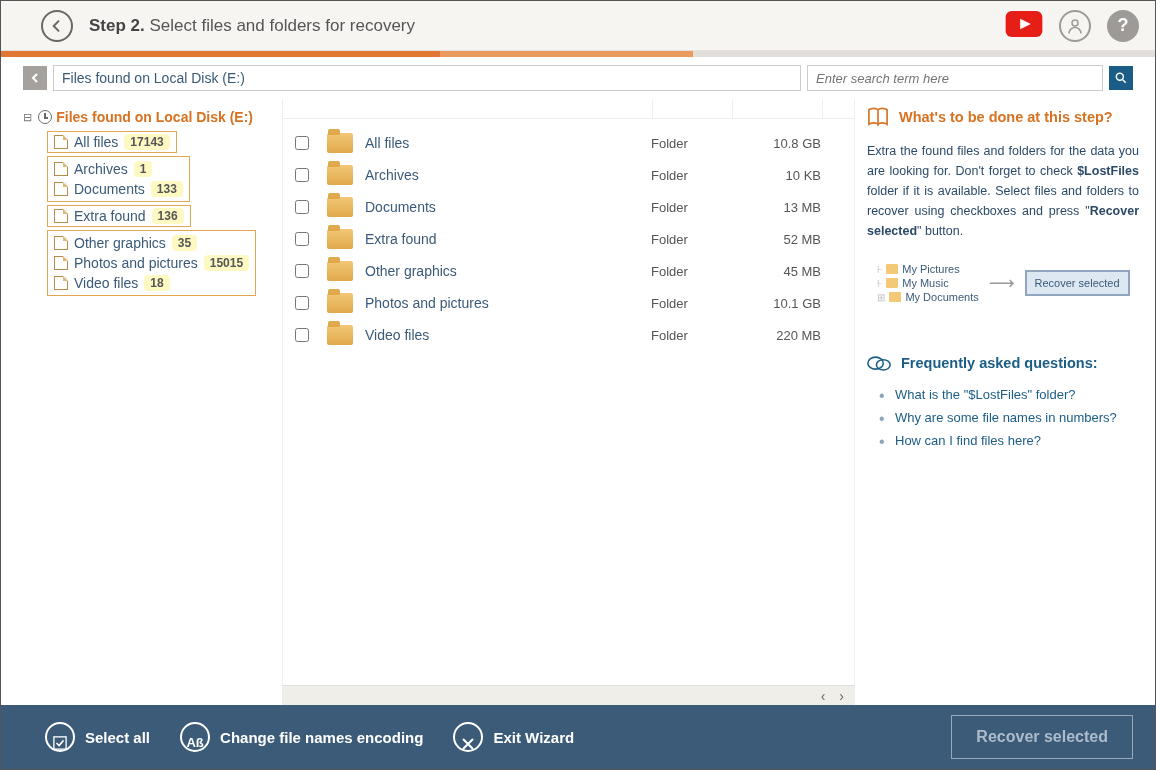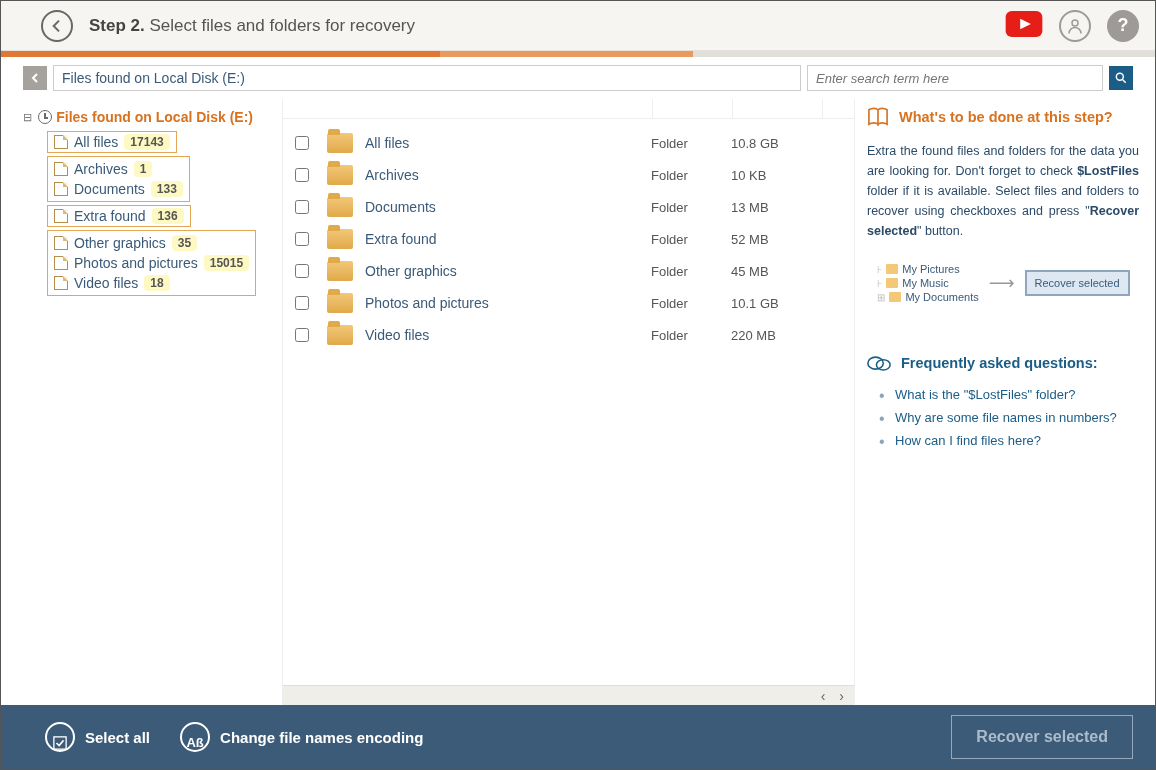--- a/index.html
+++ b/index.html
@@ -169,21 +169,21 @@
   border-radius: 2px;
   position: relative;
   margin-right: 12px;
 }
 .folder-ico::before {
   content:''; position:absolute; top:-4px; left:1px;
   width: 12px; height: 6px; background: #e0a94a; border-radius: 2px 2px 0 0;
 }
 .list-name { width: 286px; color: #3a5a78; font-size: 14px; }
 .list-type { width: 80px; color: #555; font-size: 13px; }
-.list-size { width: 90px; color: #555; font-size: 13px; text-align: left; }
+.list-size { width: 90px; color: #555; font-size: 13px; text-align: right; }
 .list-footer {
   height: 20px; background: #f0eee9; border-top: 1px solid #e2dfda;
   display: flex; justify-content: flex-end; align-items: center;
   padding-right: 10px; gap: 14px; color: #666;
 }
 .list-footer span { cursor: pointer; font-size: 14px; }
 
 .help-pane {
   width: 300px;
   padding: 8px 16px 8px 12px;
@@ -475,15 +475,23 @@
         </svg>
     </div>
     <span>Select all</span>
   </div>
   <div class="bb-btn">
     <div class="bb-circle">
         <span>Aß</span>
       </div>
     <span>Change file names encoding</span>
   </div>
+  <div class="bb-btn">
+    <div class="bb-circle">
+      <svg width="12" height="12" viewBox="0 0 12 12">
+          <path d="M1 1l10 10M11 1L1 11" stroke="#fff" stroke-width="2"></path>
+        </svg>
+    </div>
+    <span>Exit Wizard</span>
+  </div>
   <div class="spacer"></div>
   <div class="recover-btn">Recover selected</div>
 </div>
 
 </body></html>

